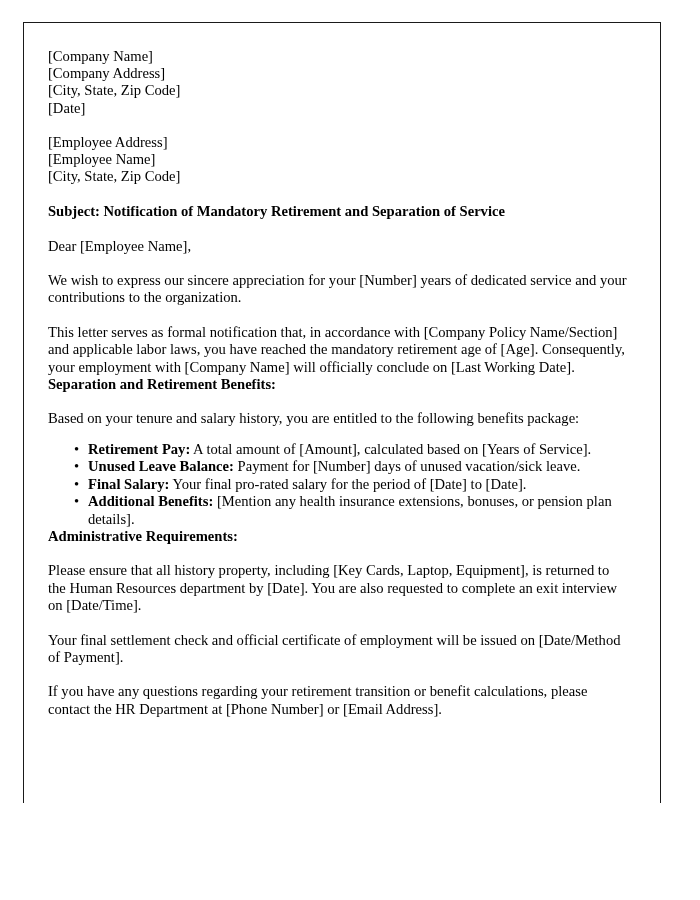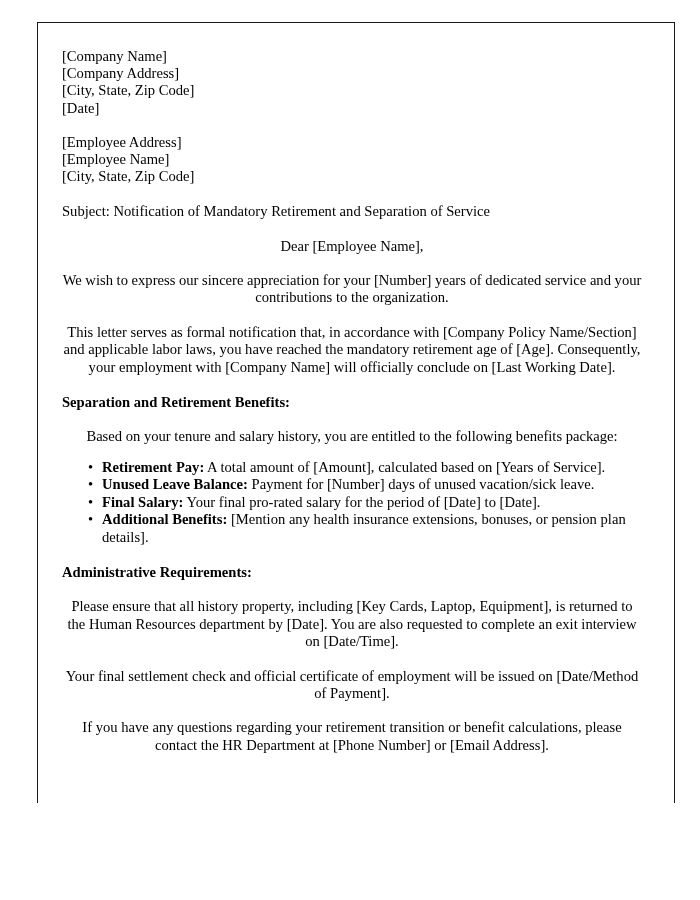--- a/index.html
+++ b/index.html
@@ -10,21 +10,21 @@
   body {
     width: 700px;
     height: 900px;
     overflow: hidden;
     font-family: "Liberation Serif", "DejaVu Serif", serif;
     color: #000000;
   }
 
   .page-frame {
     position: absolute;
-    left: 37px;
+    left: 23px;
     top: 22px;
     width: 638px;
     height: 781px;
     border: 1.5px solid #1a1a1a;
     border-bottom: none;
     box-sizing: border-box;
     background: #ffffff;
     overflow: hidden;
   }
 
@@ -41,40 +41,39 @@
   }
   .addr-line {
     white-space: nowrap;
   }
   .addr-gap {
     height: 17px;
   }
 
   .subject-line {
     font-size: 14.6px;
-    font-weight: normal;
+    font-weight: bold;
     line-height: 17.2px;
     margin-top: 18px;
     white-space: nowrap;
   }
 
   p.para {
     font-size: 14.6px;
     line-height: 17.4px;
     margin: 0;
     padding: 0;
     margin-top: 17px;
-    text-align: center;
+    text-align: left;
   }
 
   .section-head {
     font-size: 14.6px;
     font-weight: bold;
     line-height: 17.4px;
-    margin-top: 18px;
   }
 
   ul.benefits {
     margin: 0;
     padding: 0;
     margin-top: 13px;
     list-style: none;
   }
   ul.benefits li {
     font-size: 14.6px;

